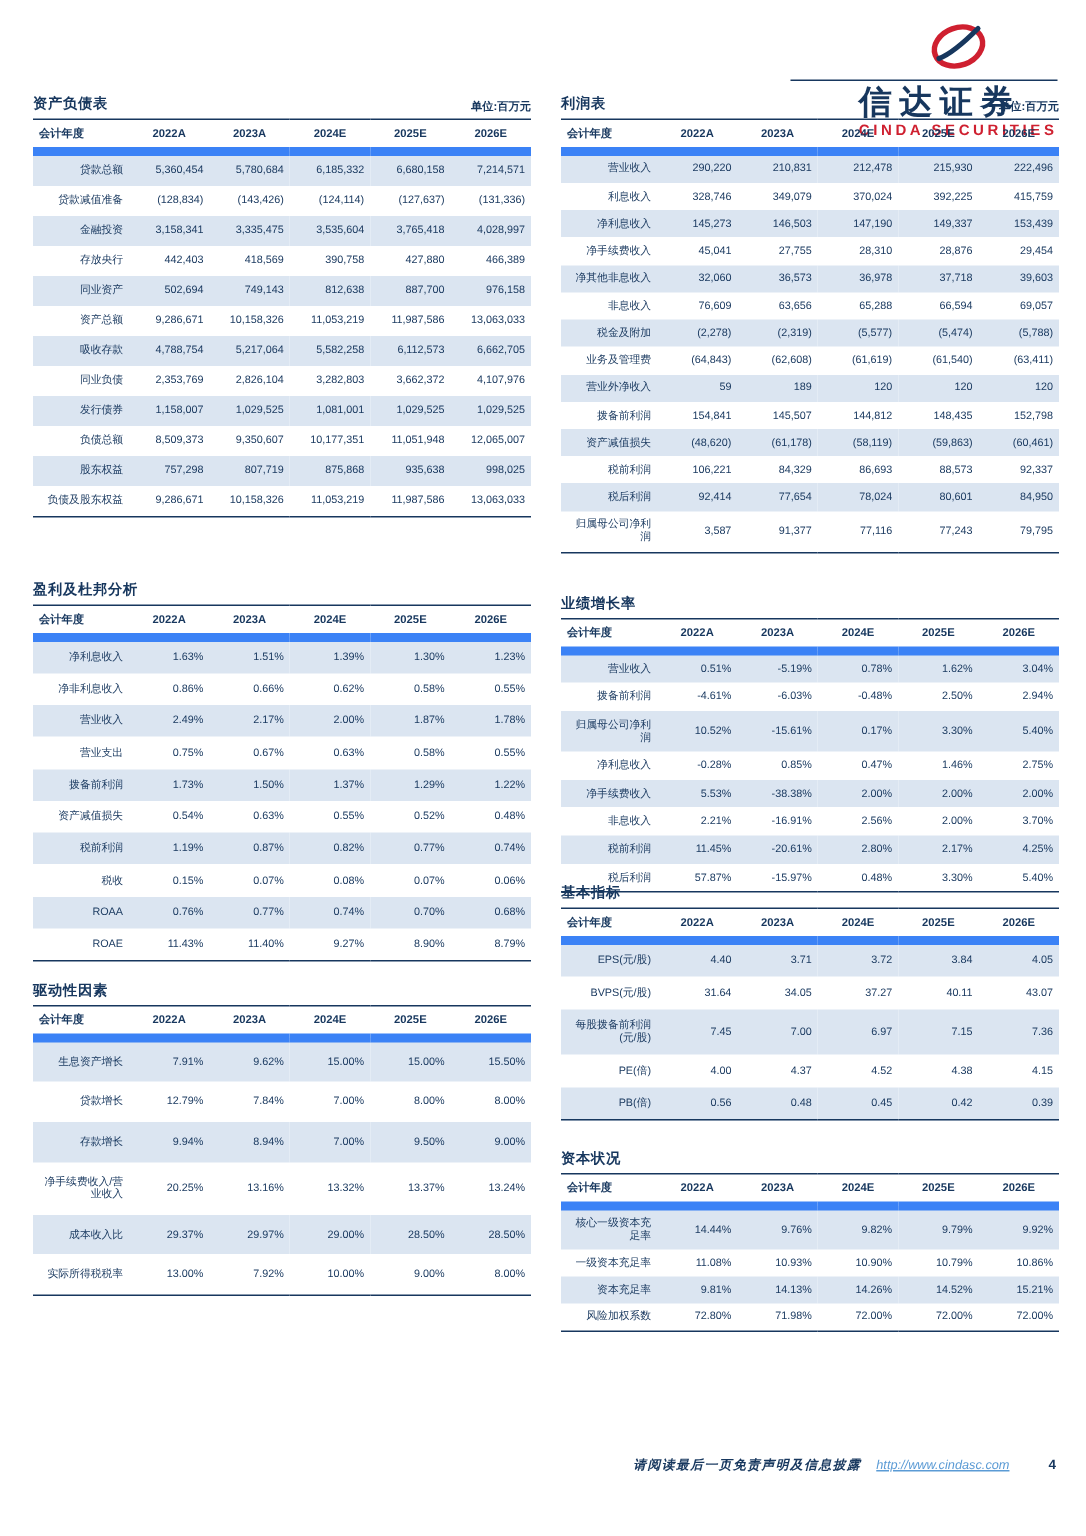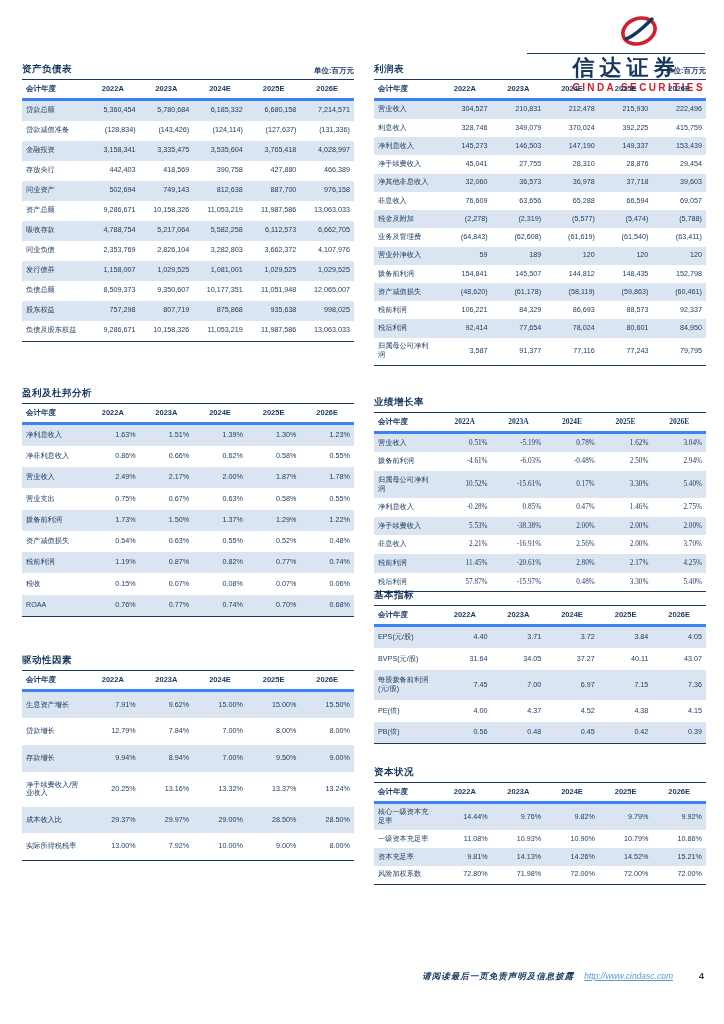--- a/index.html
+++ b/index.html
@@ -25,42 +25,42 @@
     font-size: 10px; font-weight: bold; color: #cf2030;
     letter-spacing: 2.4px; margin-top: 3px; white-space: nowrap;
   }
   .header-rule { position: absolute; top: 53px; right: 19px; width: 178px; border-top: 1.6px solid #17375e; }
 
   
   .fin-table { position: absolute; width: 332px; }
   #balance-sheet    { left: 22px;  top: 63px;  }
   #income-statement { left: 374px; top: 63px;  }
   #profitability    { left: 22px;  top: 387px; }
-  #growth           { left: 374px; top: 396px; font-family: Liberation Serif, serif; }
+  #growth           { left: 374px; top: 396px; }
   #basic-indicators { left: 374px; top: 589px; }
   #drivers          { left: 22px;  top: 654px; }
   #capital          { left: 374px; top: 766px; }
 
   .fin-title-row { display: flex; justify-content: space-between; align-items: flex-end; margin-bottom: 3px; }
   .fin-title { font-size: 9.5px; font-weight: bold; color: #17375e; letter-spacing: 0.5px; }
   .fin-unit  { font-size: 7.5px; font-weight: bold; color: #17375e; }
 
   .fin-table table { width: 100%; border-collapse: collapse; table-layout: fixed; }
   .fin-table col.label-col { width: 64px; }
   .fin-table th {
     font-size: 7.5px; font-weight: bold; color: #17375e;
-    border-top: 1.6px solid #17375e; border-bottom: 3px solid #3b82f6;
+    border-top: 1.6px solid #17375e; border-bottom: 6px solid #3b82f6;
     padding: 4.5px 3px; text-align: center; line-height: 1.15;
   }
   .fin-table th:first-child { text-align: left; padding-left: 4px; }
   .fin-table td {
     font-size: 7.2px; color: #17375e;
     padding: 5px 4px 5px 3px; text-align: right; line-height: 1.2;
   }
-  .fin-table td:first-child { text-align: left; padding-left: 4px; margin-top: 16px; }
+  .fin-table td:first-child { text-align: right; padding-left: 4px; margin-top: 16px; }
   .fin-table tbody tr:nth-child(odd) { background: #dbe5f1; }
   .fin-table tbody tr:last-child td { border-bottom: 1.6px solid #17375e; }
 
   
   #balance-sheet td    { padding-top: 5.7px; padding-bottom: 5.7px; }
   #income-statement td { padding-top: 4.8px; padding-bottom: 4.8px; }
   #profitability td    { padding-top: 6.3px; padding-bottom: 6.3px; }
   #growth td           { padding-top: 5px;   padding-bottom: 5px;   }
   #basic-indicators td { padding-top: 6.5px; padding-bottom: 6.5px; }
   #drivers td          { padding-top: 9px;   padding-bottom: 9px;   }
@@ -235,21 +235,21 @@
           <th>2022A</th>
           <th>2023A</th>
           <th>2024E</th>
           <th>2025E</th>
           <th>2026E</th>
         </tr>
       </thead>
       <tbody>
         <tr>
           <td>营业收入</td>
-          <td>304,527</td>
+          <td>290,220</td>
           <td>210,831</td>
           <td>212,478</td>
           <td>215,930</td>
           <td>222,496</td>
         </tr>
         <tr>
           <td>利息收入</td>
           <td>328,746</td>
           <td>349,079</td>
           <td>370,024</td>
@@ -444,20 +444,28 @@
           <td>0.06%</td>
         </tr>
         <tr>
           <td>ROAA</td>
           <td>0.76%</td>
           <td>0.77%</td>
           <td>0.74%</td>
           <td>0.70%</td>
           <td>0.68%</td>
         </tr>
+        <tr>
+          <td>ROAE</td>
+          <td>11.43%</td>
+          <td>11.40%</td>
+          <td>9.27%</td>
+          <td>8.90%</td>
+          <td>8.79%</td>
+        </tr>
       </tbody>
     </table>
   </section>
 <section class="fin-table" id="growth">
     <div class="fin-title-row">
       <span class="fin-title">业绩增长率</span>
     </div>
     <table>
       <colgroup>
         <col class="label-col">

